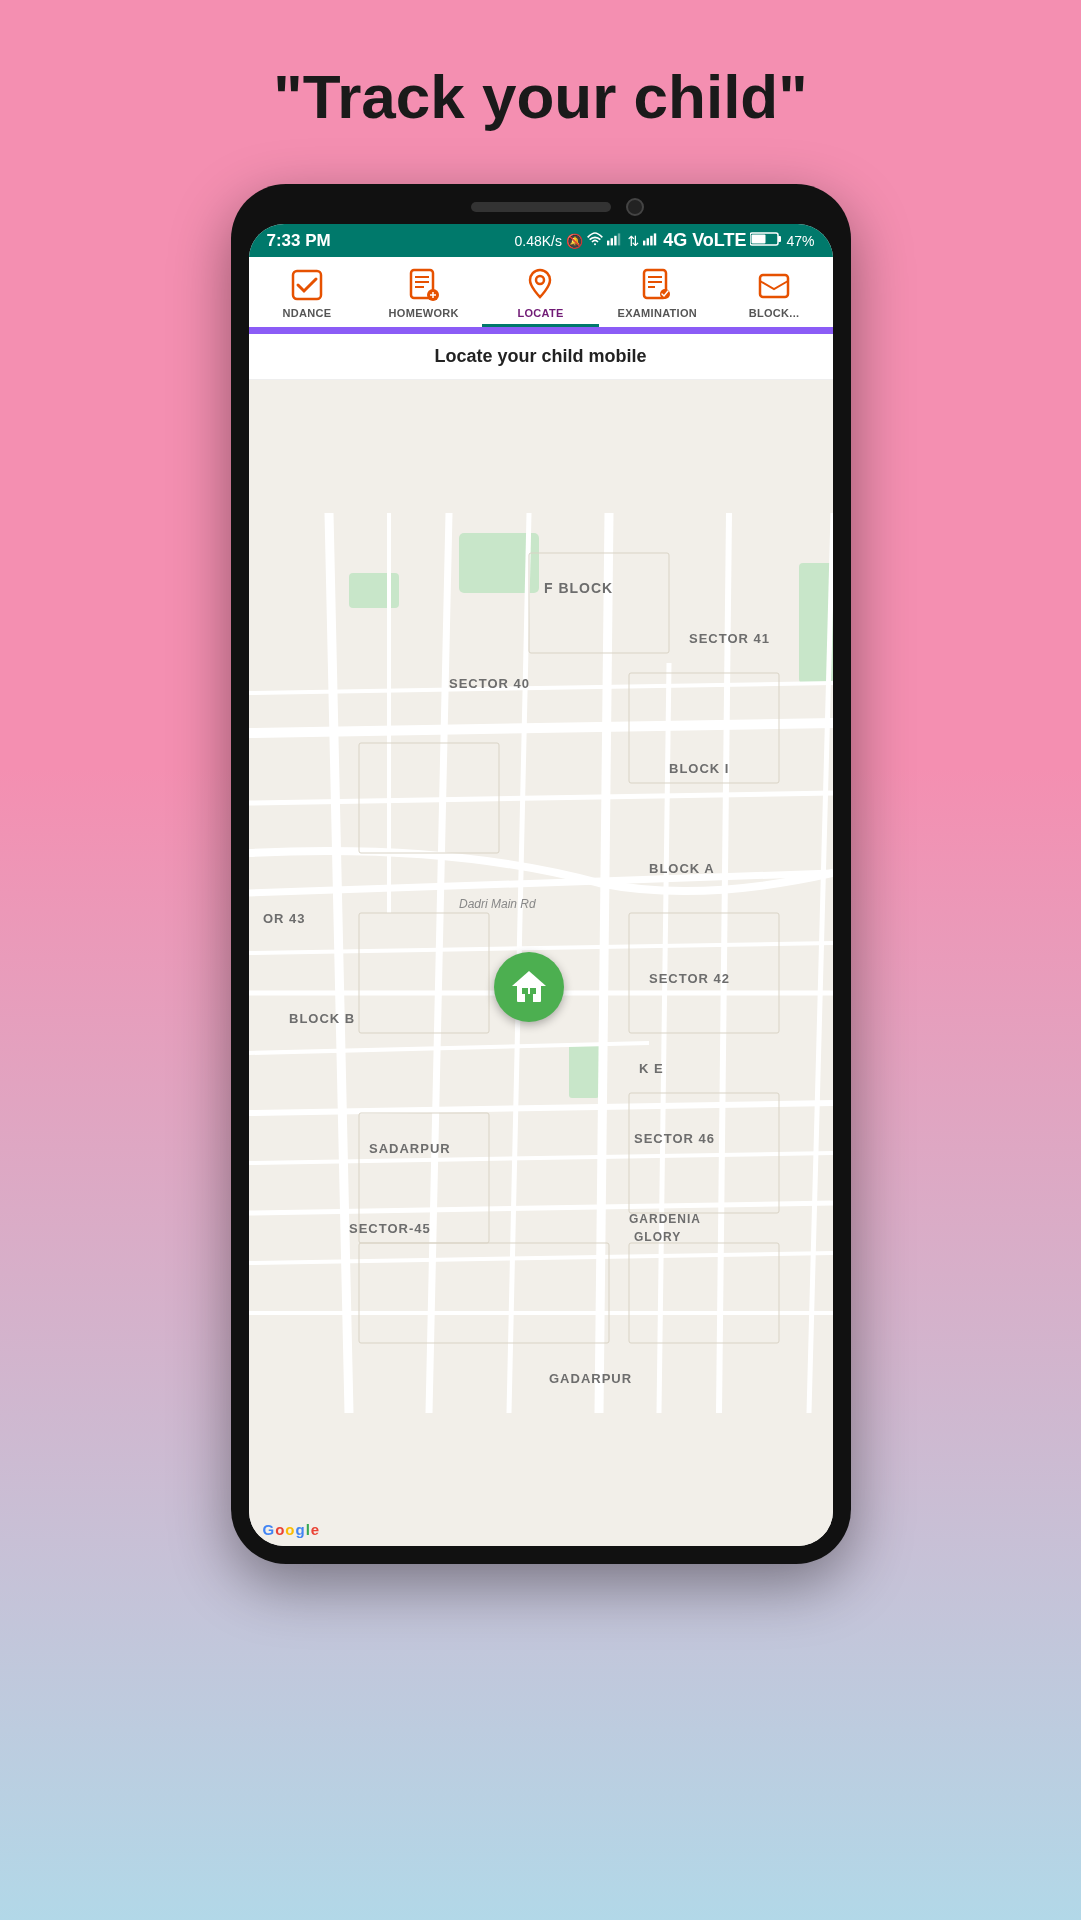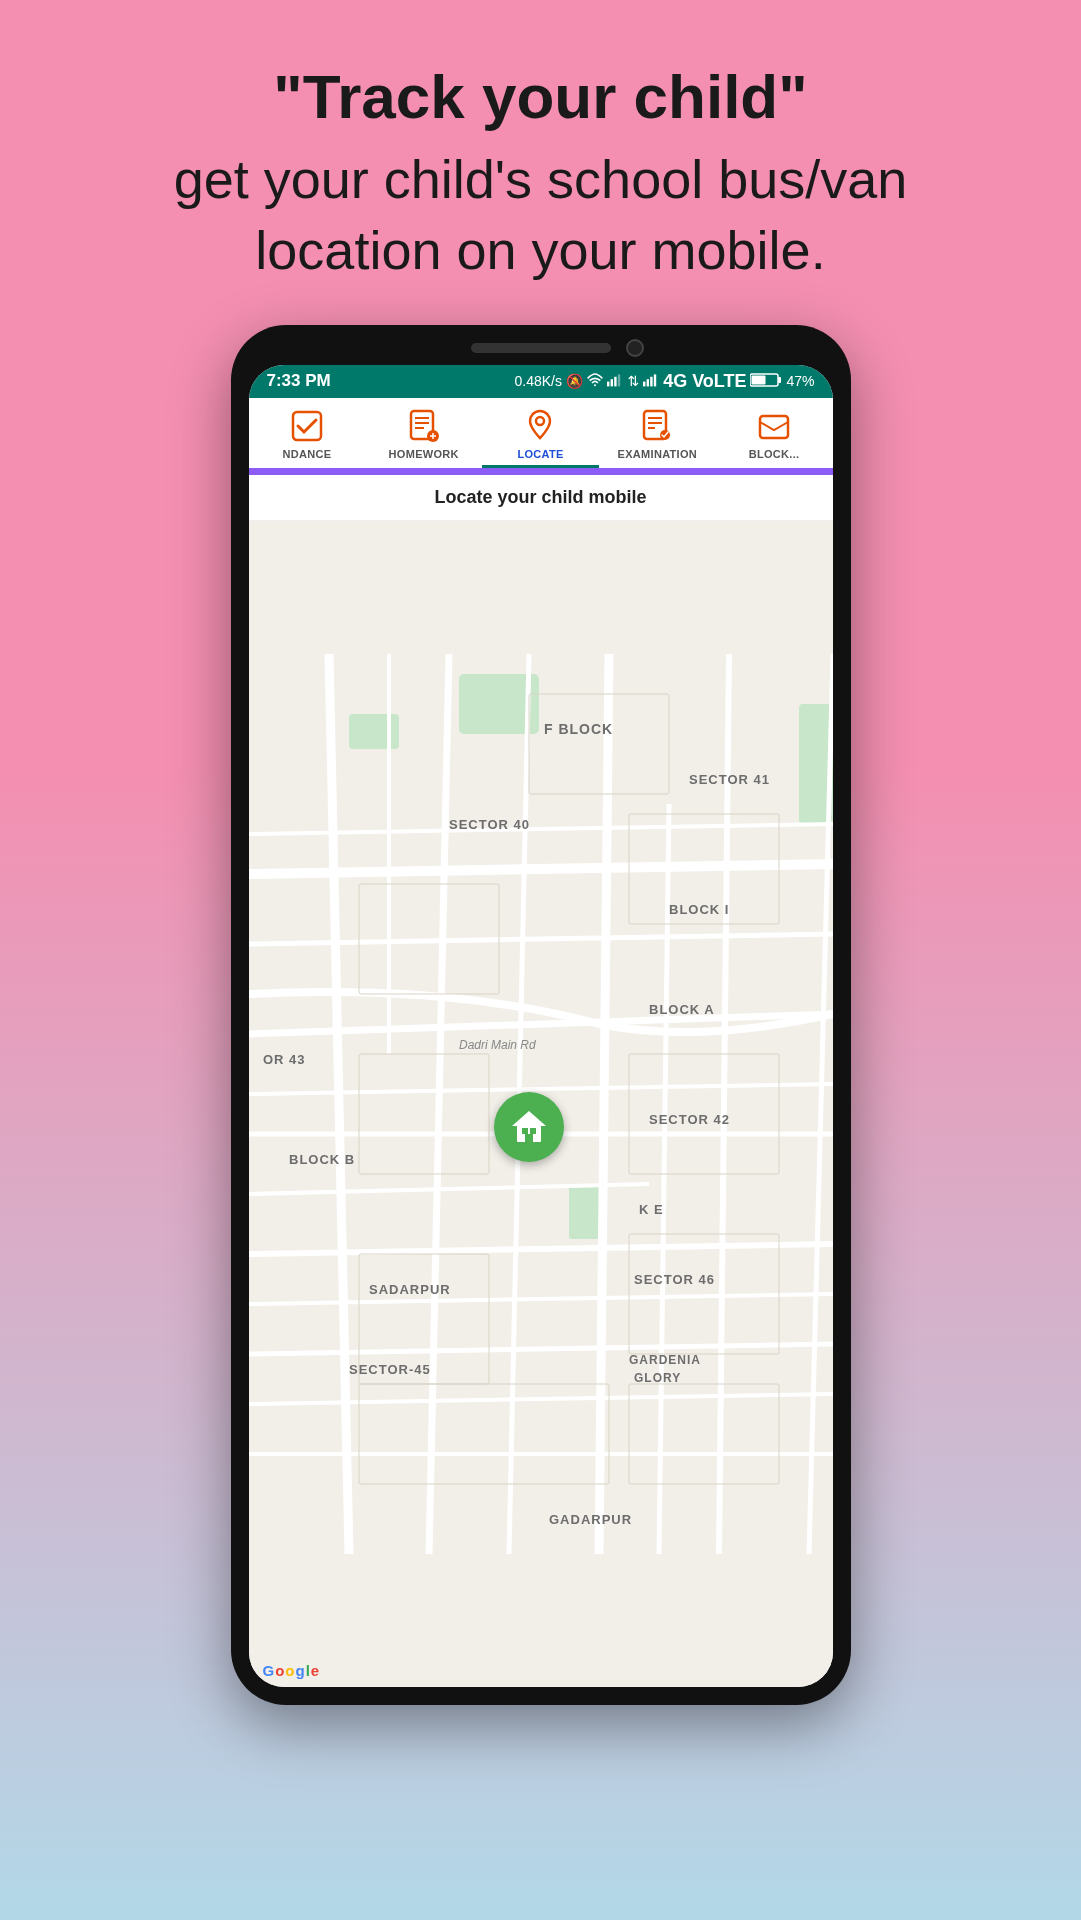--- a/index.html
+++ b/index.html
@@ -131,21 +131,21 @@
       cursor: pointer;
       font-size: 12px;
       color: #555;
       font-weight: 600;
       letter-spacing: 0.3px;
       position: relative;
       min-width: 0;
     }
 
     .nav-tab.active {
-      color: #1d4ed8;
+      color: #701a75;
     }
 
     .nav-tab.active::after {
       content: '';
       position: absolute;
       bottom: 0;
       left: 0;
       right: 0;
       height: 3px;
       background: #00796B;
@@ -226,21 +226,20 @@
     .g-yellow { color: #FBBC05; }
     .g-green { color: #34A853; }
   </style>
 </head>
 <body>
 
 <div class="page-wrapper">
 
   <div class="top-text">
     <div class="headline">"Track your child"</div>
-    <div class="subtext">get your child's school bus/van location on your mobile.</div>
   </div>
 
   <div class="phone-frame">
     <div class="phone-speaker"></div>
     <div class="phone-camera"></div>
 
     <div class="phone-screen">
 
       <div class="status-bar">
         <span class="time">7:33 PM</span>

